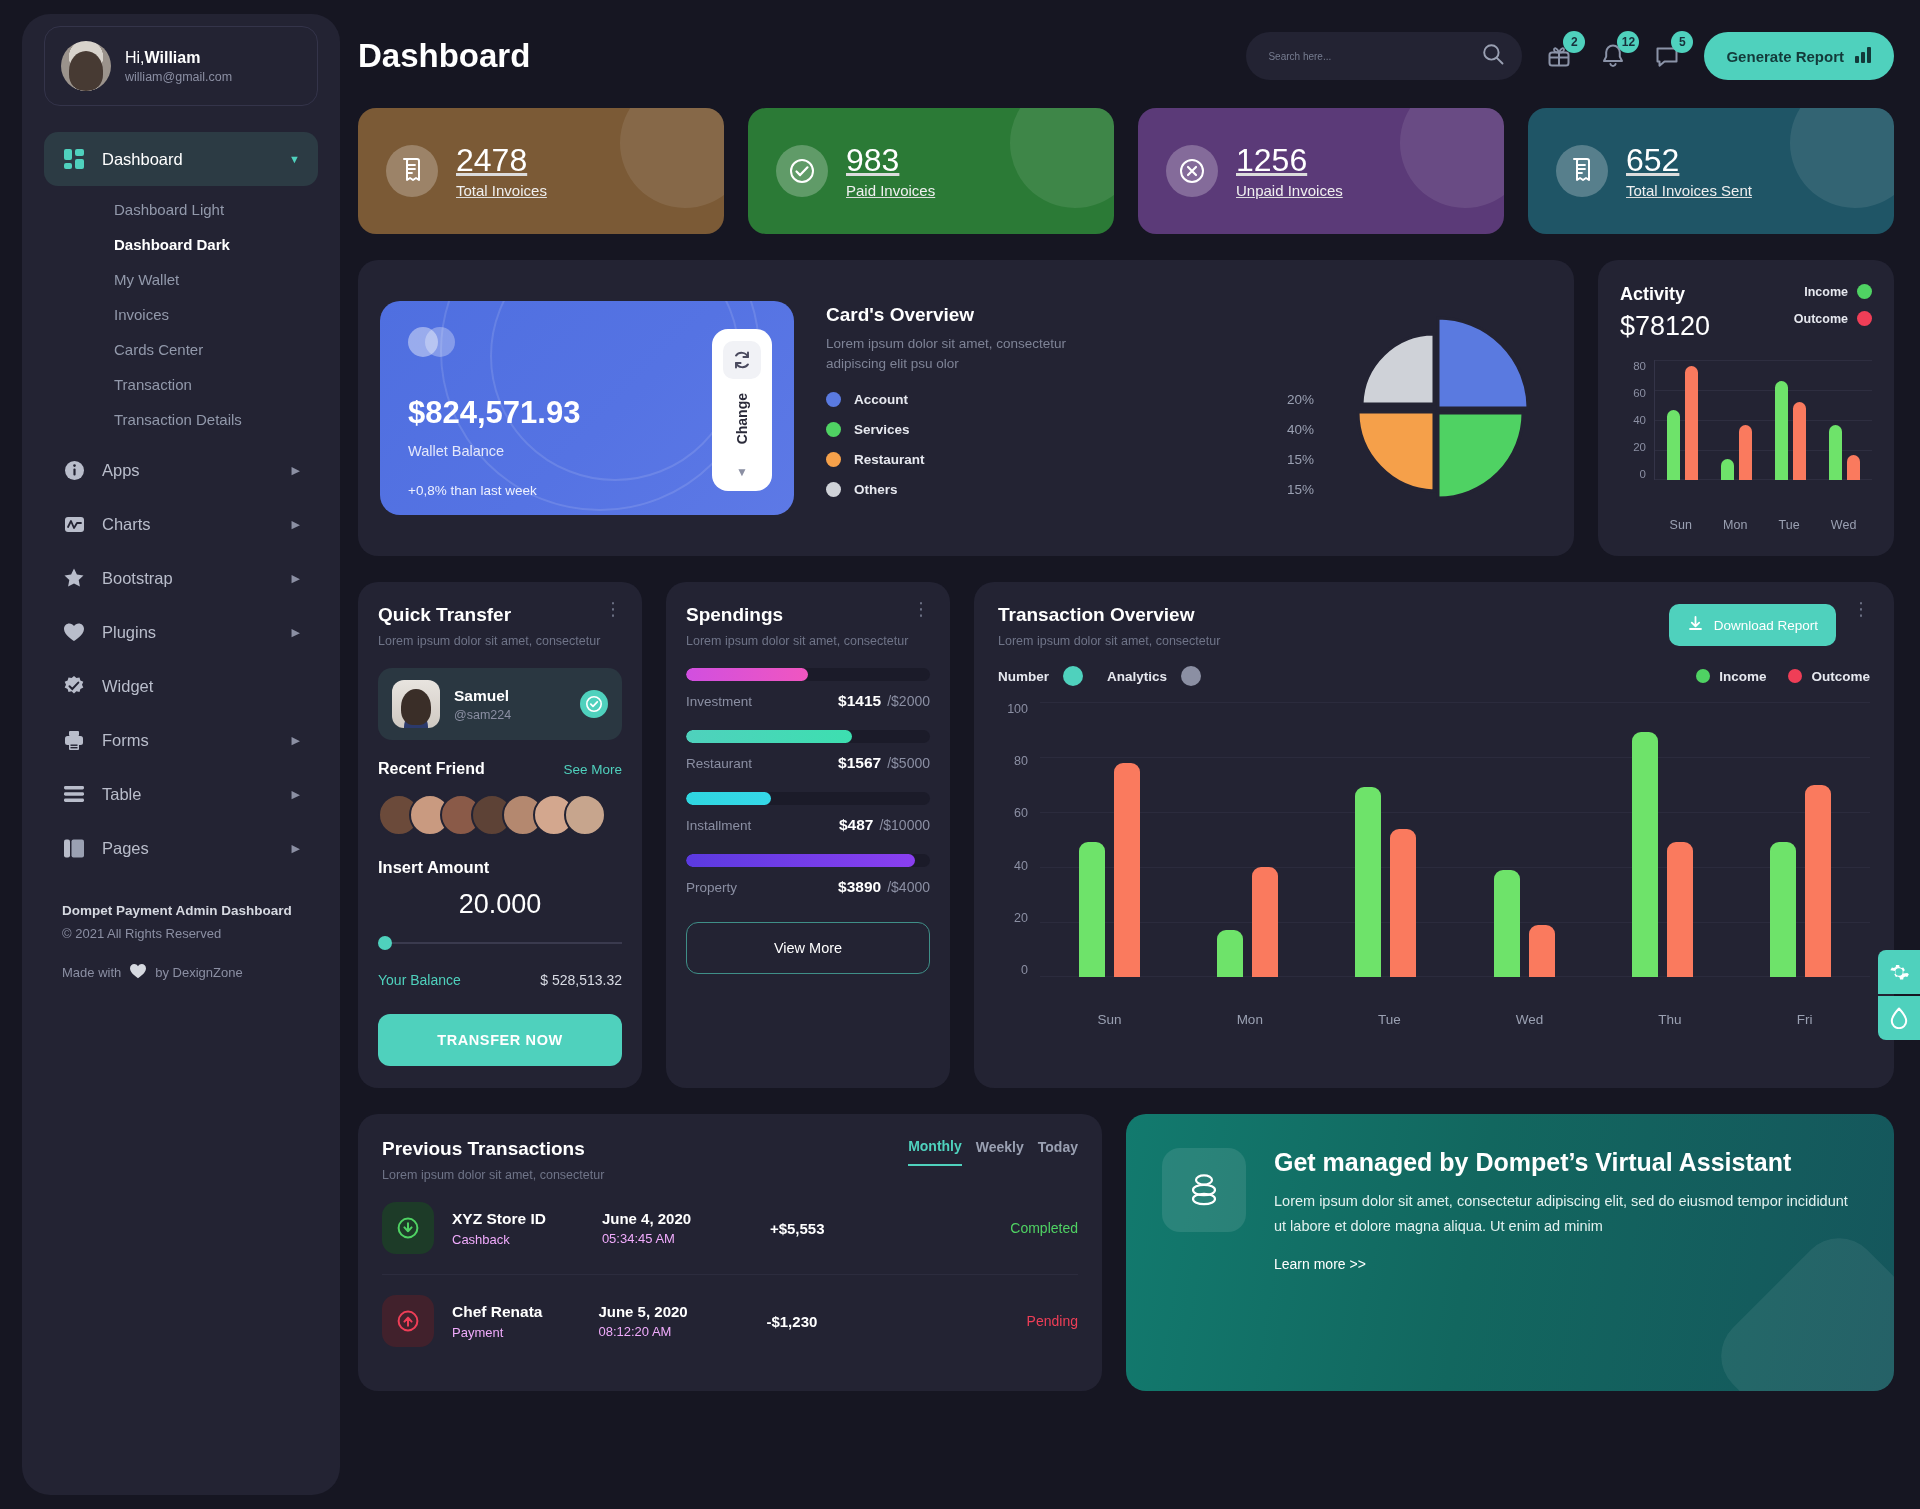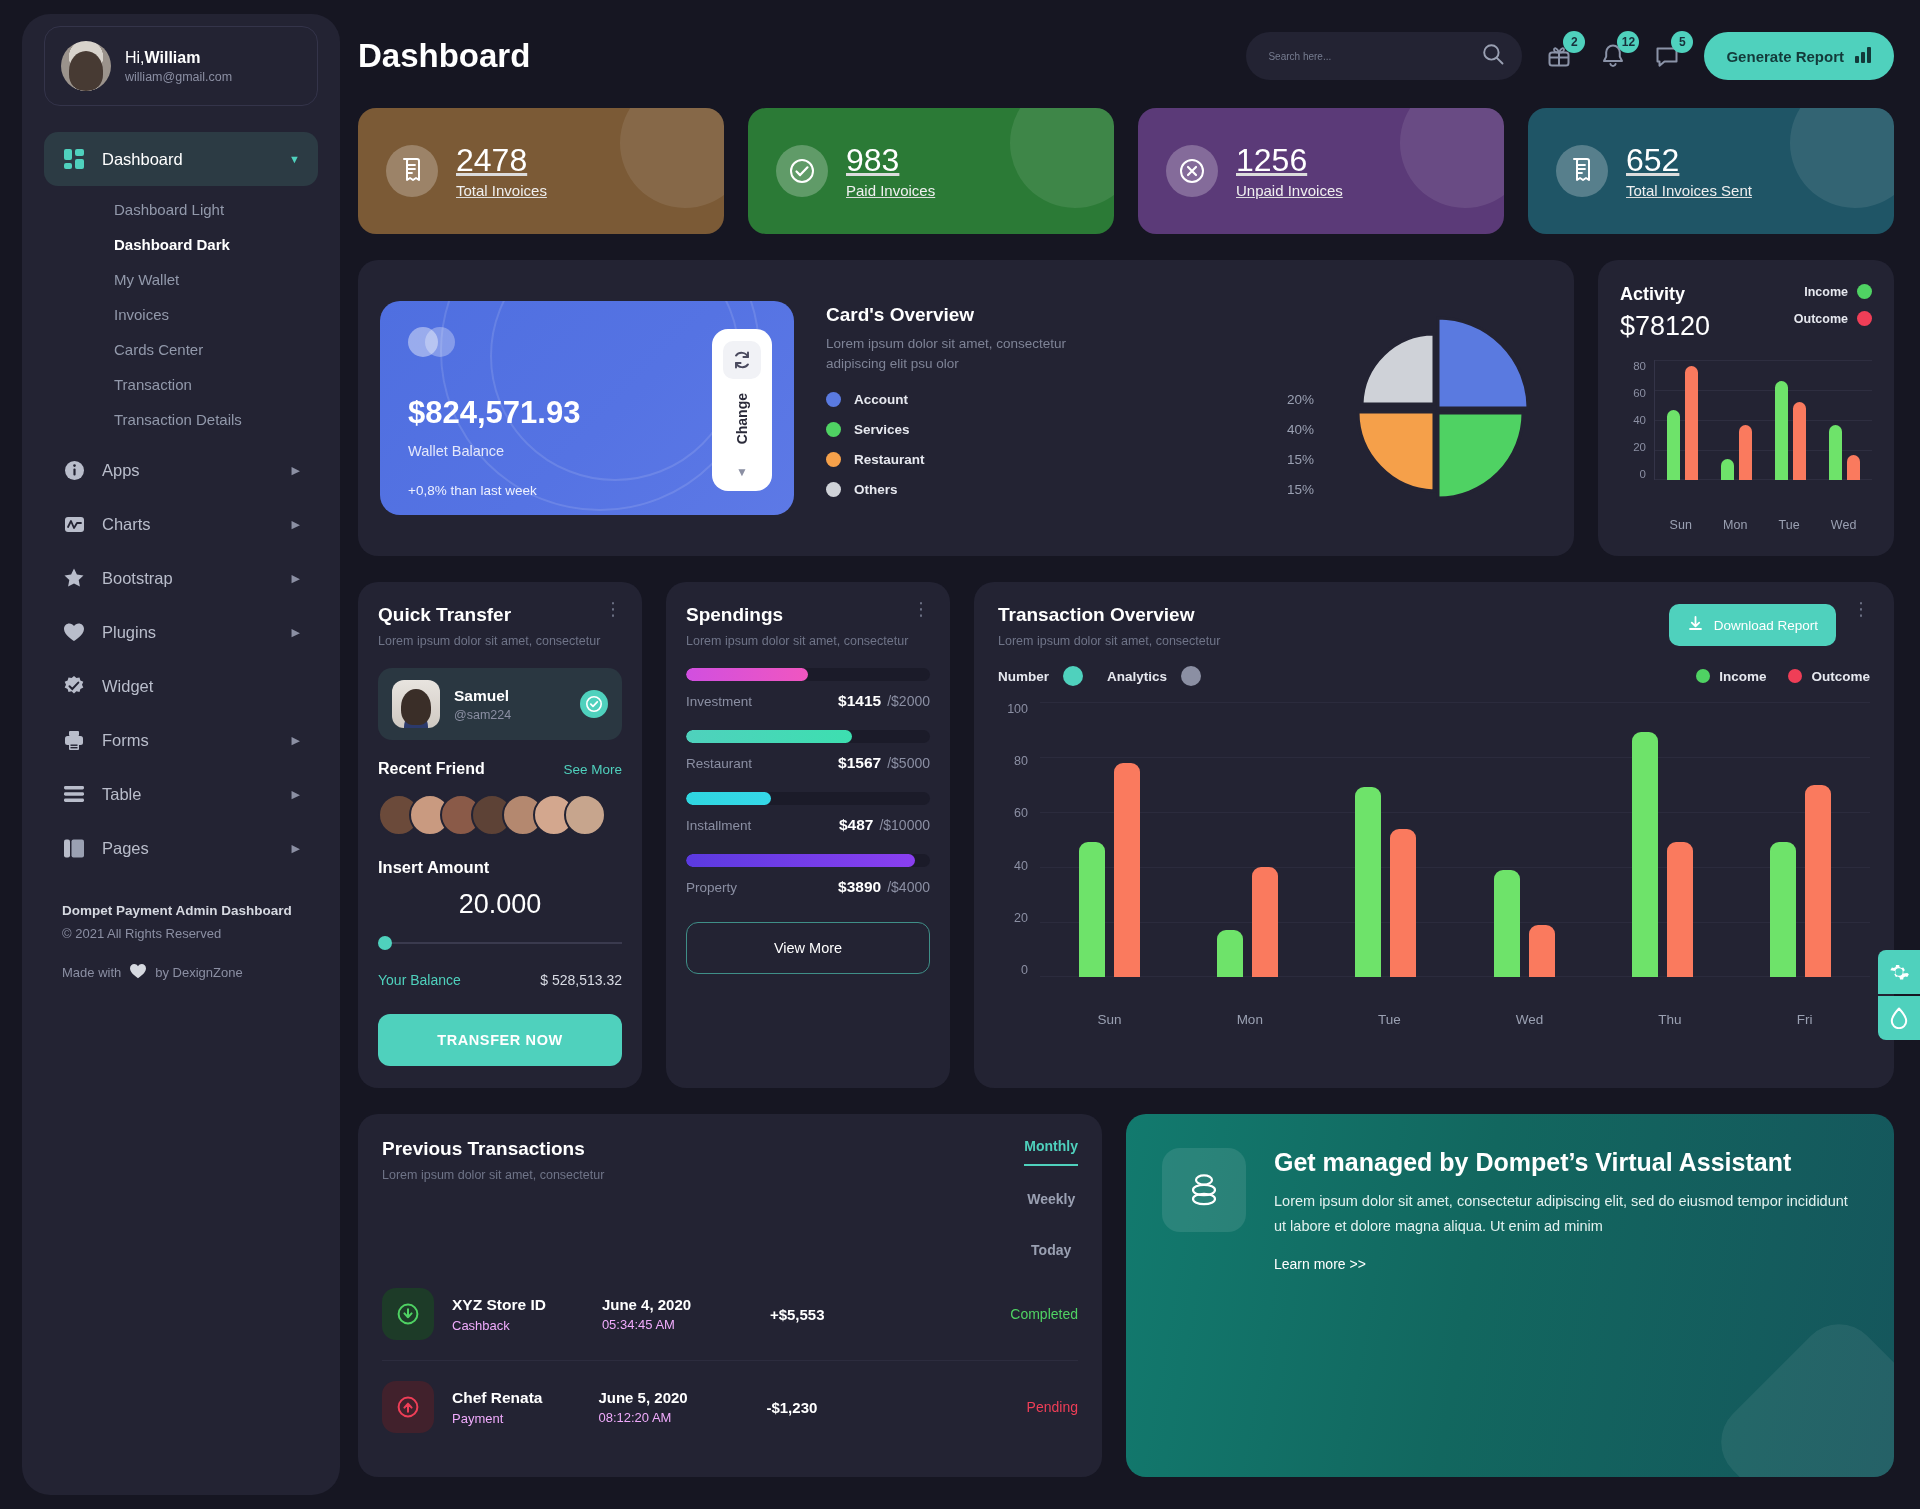--- a/index.html
+++ b/index.html
@@ -268,21 +268,21 @@
              font-size: 12.5px; color: #8b8fa3; text-align: right; padding-right: 12px; height: 275px; }
   .bc-plot { flex: 1; position: relative; height: 275px; }
   .bc-grid { position: absolute; left: 0; right: 0; height: 1px; background: #2b2b3d; }
   .bc-bars { position: absolute; inset: 0; display: flex; align-items: flex-end; justify-content: space-around; }
   .bc-grp { display: flex; align-items: flex-end; gap: 9px; height: 100%; }
   .bc-bar { width: 26px; border-radius: 9px 9px 0 0; }
   .bc-labels { display: flex; justify-content: space-around; margin-left: 42px; margin-top: 10px; font-size: 13.5px; color: #9aa0b2; }
 
   
   .pt { flex: 1; padding: 24px; }
-  .tabs { margin-left: auto; display: flex; gap: 25px; align-items: center; flex-direction: column; }
+  .tabs { margin-left: auto; display: flex; gap: 14px; align-items: center; }
   .tab { font-size: 14px; color: #9aa0b2; padding-bottom: 10px; cursor: pointer; font-weight: bold; }
   .tab.active { color: #4fd1bd; border-bottom: 2px solid #4fd1bd; }
   .tx-row { display: flex; align-items: center; padding: 20px 0; border-bottom: 1px solid #2c2c3e; gap: 18px; }
   .tx-ico { width: 52px; height: 52px; border-radius: 14px; display: flex; align-items: center; justify-content: center; flex: 0 0 52px; }
   .tx-name { font-size: 15.5px; color: #fff; font-weight: bold; }
   .tx-sub { font-size: 13px; color: #f0abfc; margin-top: 4px; }
   .tx-c2 { width: 150px; }
   .tx-date { font-size: 15px; color: #fff; font-weight: bold; }
   .tx-amt { width: 120px; font-size: 15px; color: #fff; font-weight: bold; }
   .tx-st { margin-left: auto; font-size: 14px; }

